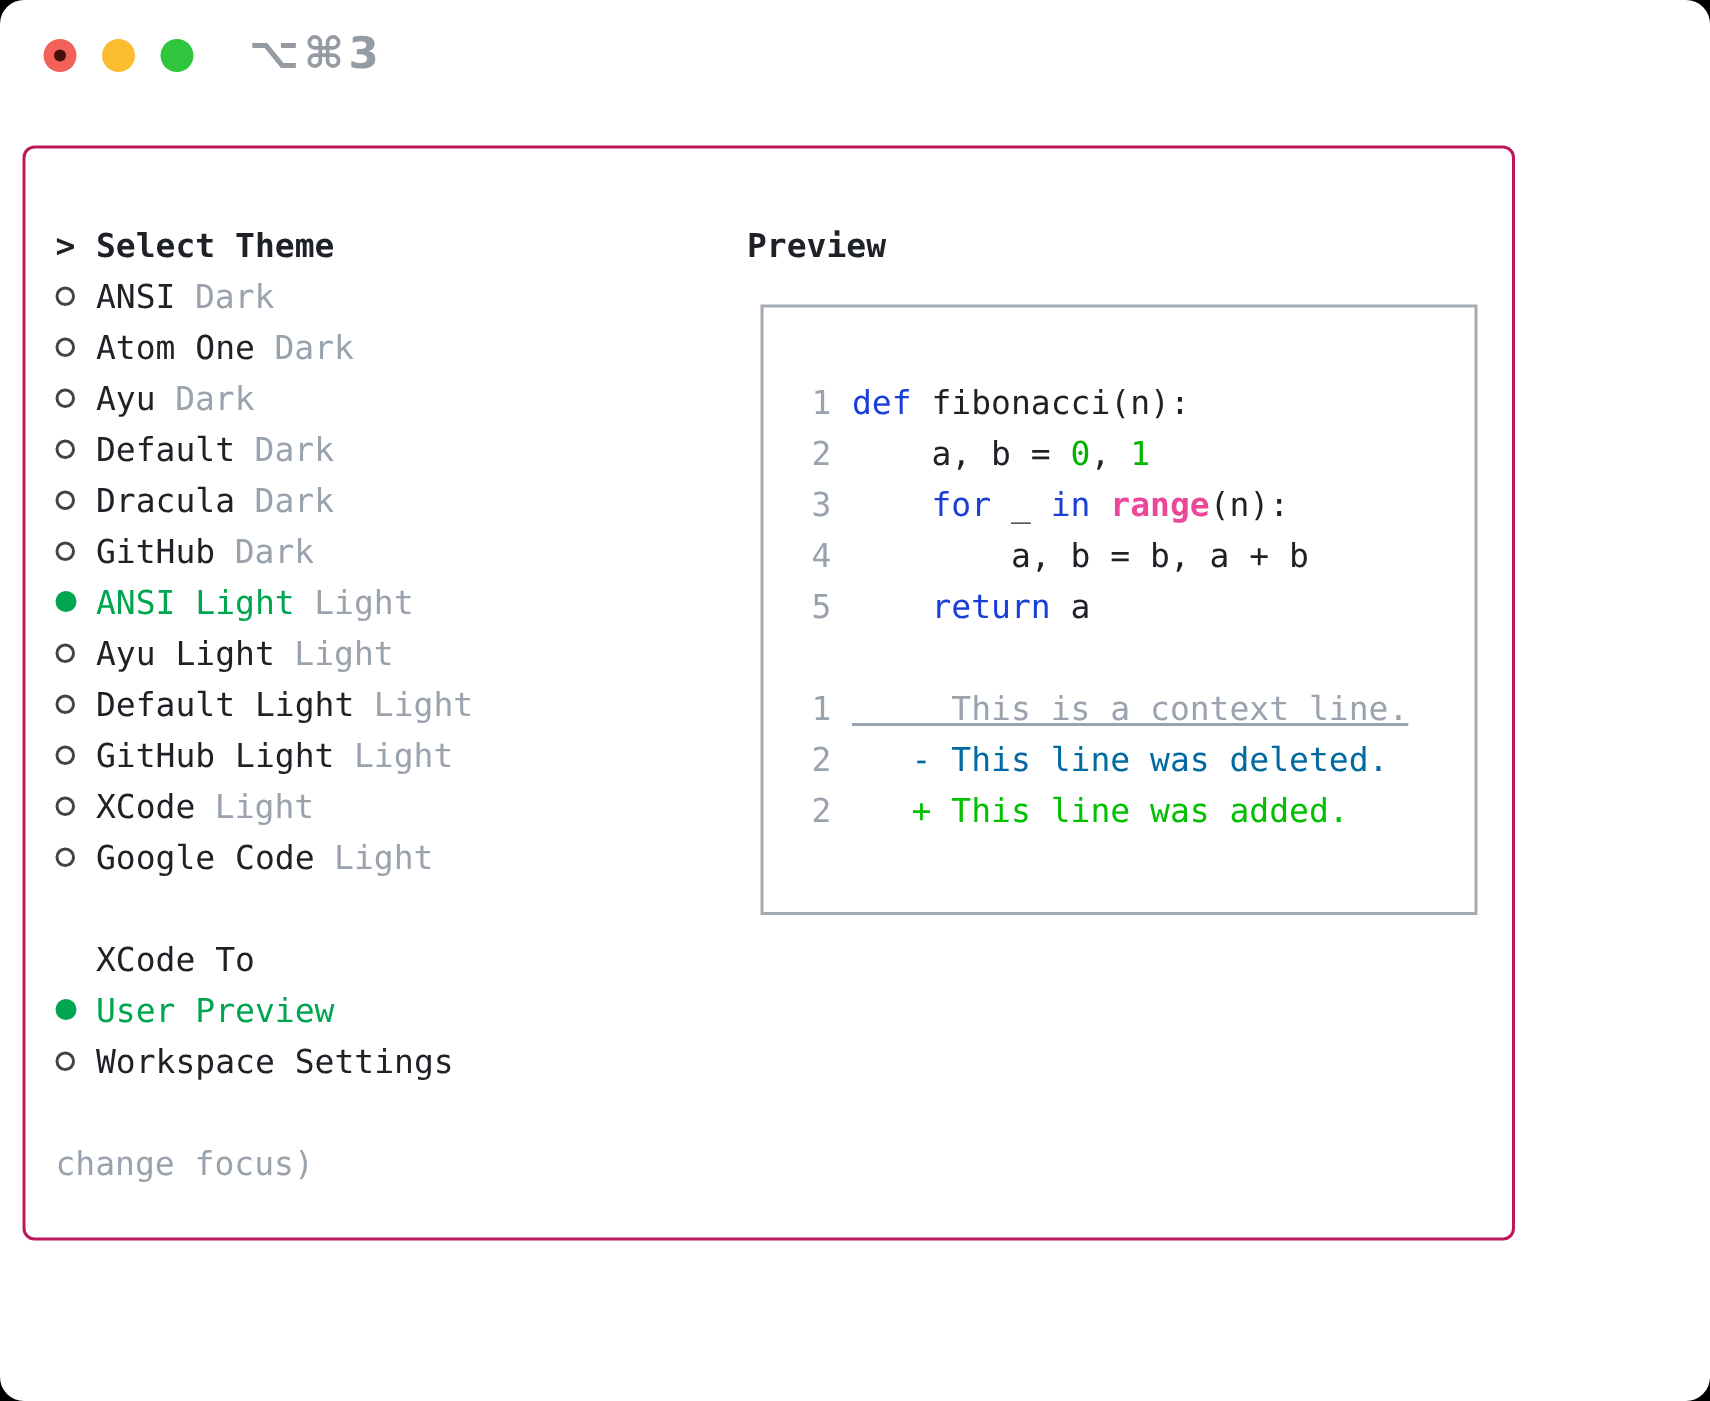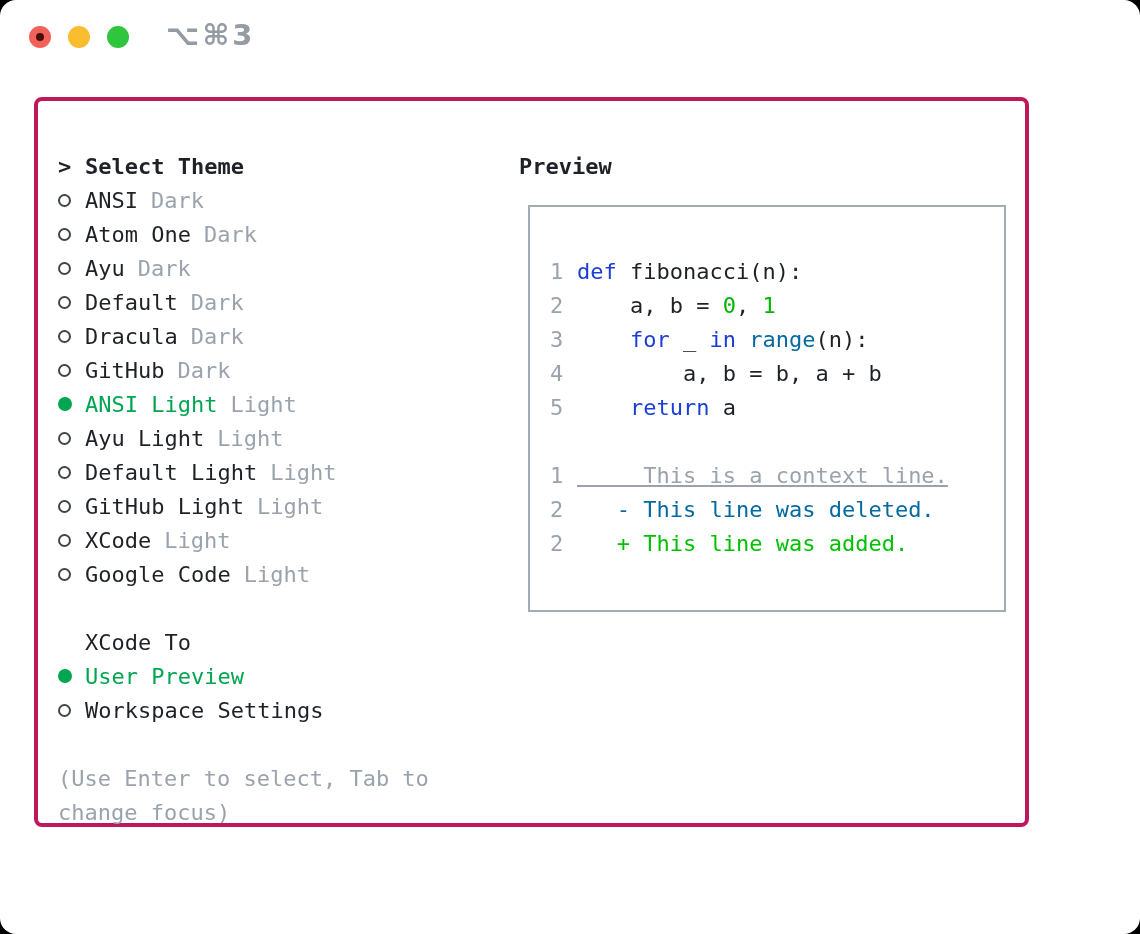--- a/index.html
+++ b/index.html
@@ -18,22 +18,22 @@
   .light-yellow{background:#fbbd30;}
   .light-green{background:#2fc53c;}
   .light-dot{position:absolute;left:7px;top:7px;width:8px;height:8px;border-radius:50%;background:#45100a;}
   .shortcut{
     position:absolute;left:166px;top:18px;
     font-family:"DejaVu Sans",sans-serif;font-weight:bold;font-size:29px;
     color:#949ba3;letter-spacing:3px;
   }
   
   .main-box{
-    position:absolute;left:34px;top:97px;width:995px;height:730px;
-    border:4px solid #be185d;border-radius:8px;box-sizing:border-box;background:#fff;
+    position:absolute;left:15px;top:97px;width:995px;height:730px;
+    border:2px solid #be185d;border-radius:8px;box-sizing:border-box;background:#fff;
   }
   .left-col{
     position:absolute;left:20px;top:49px;
     font-size:22px;line-height:34px;color:#1e2227;
   }
   .row{height:34px;line-height:34px;white-space:pre;}
   .pfx{display:inline-block;width:27px;}
   .caret{font-weight:bold;color:#1e2227;}
   .radio{
     display:inline-block;width:13px;height:13px;border-radius:50%;
@@ -45,25 +45,25 @@
   .tag{color:#9aa3ad;margin-left:13px;}
   .hint{color:#9aa3ad;}
   .spacer{height:34px;}
   
   .right-col{position:absolute;left:481px;top:49px;}
   .preview-title{font-size:22px;line-height:34px;font-weight:bold;color:#1e2227;white-space:pre;}
   .preview-box{
     margin-left:9px;margin-top:21px;width:478px;height:407px;
     border:2px solid #a3abb3;box-sizing:border-box;background:#fff;overflow:hidden;
   }
-  .codepane{padding:48px 0 0 20px;font-size:22px;line-height:34px;}
+  .codepane{padding:48px 0 0 32px;font-size:22px;line-height:34px;}
   .cline{height:34px;line-height:34px;white-space:pre;}
   .ln{display:inline-block;width:13px;margin-right:14px;color:#9aa3ad;text-align:right;}
   .kw{color:#1a3ed8;}
-  .cy{color:#0369a1;}
+  .cy{color:#ec4899;font-weight:bold;}
   .gr{color:#00b400;}
   .pl{color:#1e2227;}
   .ctx{color:#9aa3ad;text-decoration:underline;}
   .del{color:#0369a1;}
   .add{color:#00c000;}
 </style>
 </head>
 <body>
 
 <div class="window">
@@ -110,21 +110,20 @@
       <div class="spacer"></div>
 
       <div class="row"><span class="pfx"></span><span>XCode To</span></div>
 
       <div class="row"><span class="pfx"><span class="radio on"></span></span><span class="name green-text">User Preview</span></div>
 
       <div class="row"><span class="pfx"><span class="radio"></span></span><span class="name">Workspace Settings</span></div>
 
       <div class="spacer"></div>
 
-      <div class="row hint">(Use Enter to select, Tab to</div>
       <div class="row hint">change focus)</div>
 
     </div>
 
     <div class="right-col">
       <div class="preview-title">Preview</div>
 
       <div class="preview-box">
         <div class="codepane">
 

